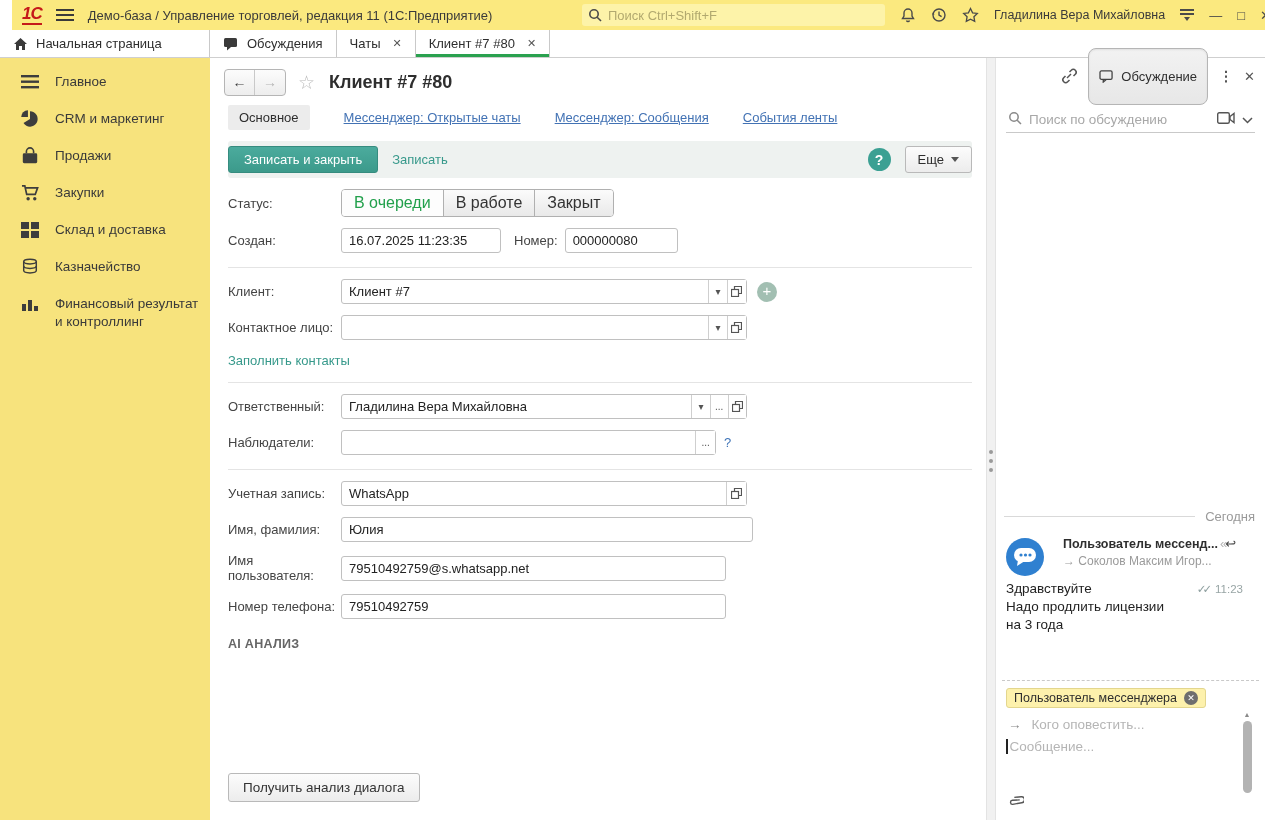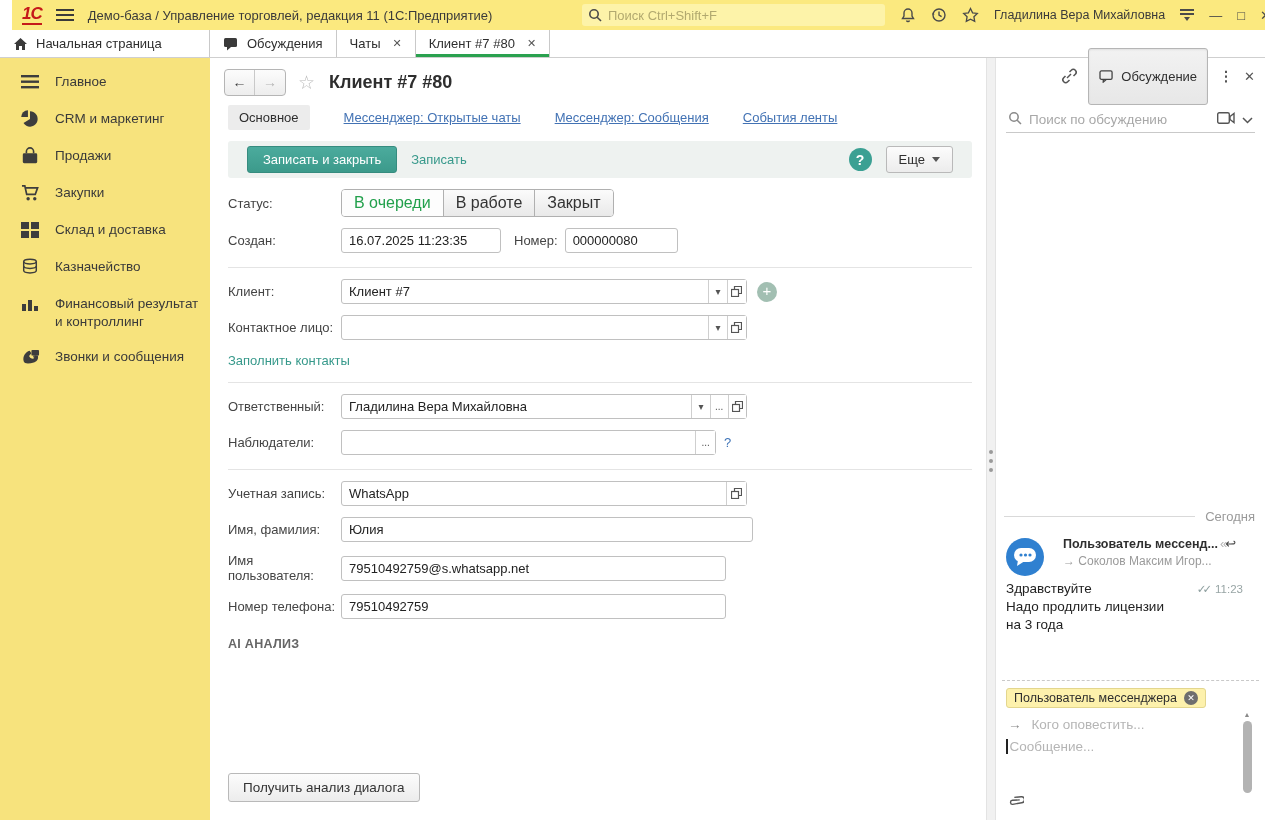--- a/index.html
+++ b/index.html
@@ -40,21 +40,21 @@
   .form-nav { display:flex; align-items:center; gap:10px; margin:9px 0 0 14px; height:30px;}
   .navgroup { display:flex; border:1px solid #b5b5b5; border-radius:4px; overflow:hidden; background:linear-gradient(#fcfcfc,#ededed);}
   .navgroup .nbtn { width:30px; height:25px; display:flex; align-items:center; justify-content:center; font-size:14px; cursor:pointer;}
   .navgroup .nbtn:first-child { border-right:1px solid #c9c9c9; color:#3a3a3a;}
   .navgroup .nbtn.dis { color:#b5b5b5; }
   .fav-star { font-size:19px; color:#b9b9b9; cursor:pointer; margin-left:2px;}
   .page-title { font-size:18px; font-weight:bold; color:#2e2e2e; margin-left:4px;}
   .form-tabs { display:flex; align-items:center; gap:26px; margin:6px 0 0 18px; height:28px;}
   .ftab-active { background:#ececec; padding:5px 11px; color:#2e2e2e; border-radius:2px; cursor:pointer;}
   .ftab-link { color:#4272b4; text-decoration:underline; cursor:pointer;padding-left:8px; }
-  .command-bar { margin:10px 0 0 18px; width:744px; height:37px; background:#eef2f0; border-radius:3px; display:flex; align-items:center; padding:0 19px; gap:14px;}
+  .command-bar { margin:10px 0 0 18px; width:744px; height:37px; background:#eef2f0; border-radius:3px; display:flex; align-items:center; padding:0 0; gap:14px;}
   .btn-primary { background:linear-gradient(#4bab9d,#3c9a8b); border:1px solid #368c7f; color:#fff; border-radius:3px; padding:5px 15px; font-size:13px; cursor:pointer; font-family:"Liberation Sans",sans-serif;}
   .link-teal { color:#37998b; cursor:pointer; }
   .cb-spacer { flex:1; }
   .help-btn { width:23px; height:23px; border-radius:50%; background:#3ba093; color:#fff; font-weight:bold; display:flex; align-items:center; justify-content:center; font-size:14px; cursor:pointer;}
   .btn-more { background:linear-gradient(#fcfcfc,#ececec); border:1px solid #b9b9b9; border-radius:3px; padding:5px 12px; color:#2e2e2e; cursor:pointer; display:flex; align-items:center; gap:7px; font-size:13px; font-family:"Liberation Sans",sans-serif;}
   .caret { width:0; height:0; border-left:4px solid transparent; border-right:4px solid transparent; border-top:5px solid #555; }
 
   .frow { display:flex; align-items:center; margin:11px 0 0 18px; }
   .flabel { width:113px; flex:none; color:#444; }
   .ibox { display:flex; align-items:stretch; border:1px solid #c0c0c0; border-radius:3px; height:25px; background:#fff; }
@@ -71,21 +71,21 @@
   .analyze { position:absolute; left:18px; bottom:18px; background:linear-gradient(#fcfcfc,#ececec); border:1px solid #b9b9b9; border-radius:3px; padding:6px 14px; font-size:13.5px; color:#333; cursor:pointer; font-family:"Liberation Sans",sans-serif;}
 
   
   .splitter { position:absolute; top:58px; left:986px; width:10px; height:762px; background:#f1f1f1; border-left:1px solid #e3e3e3; border-right:1px solid #e3e3e3; cursor:col-resize;}
   .splitter .dots { position:absolute; top:392px; left:2px; display:flex; flex-direction:column; gap:5px;}
   .splitter .dots i { width:4px; height:4px; border-radius:50%; background:#9a9a9a; display:block;}
 
   
   .rpanel { position:absolute; top:58px; left:996px; width:269px; height:762px; background:#fff; }
   .rp-header { height:36px; display:flex; align-items:center; justify-content:flex-end; gap:11px; padding:0 10px; }
-  .disc-btn { display:flex; align-items:center; gap:7px; border:1px solid #b5b5b5; background:linear-gradient(#f2f2f2,#e7e7e7); border-radius:3px; padding:20px 10px; color:#2e2e2e; cursor:pointer; box-shadow:inset 0 1px 2px rgba(0,0,0,.08);justify-content:flex-end;}
+  .disc-btn { display:flex; align-items:center; gap:7px; border:1px solid #b5b5b5; background:linear-gradient(#f2f2f2,#e7e7e7); border-radius:8px; padding:20px 10px; color:#2e2e2e; cursor:pointer; box-shadow:inset 0 1px 2px rgba(0,0,0,.08);justify-content:flex-end;}
   .kebab { color:#555; font-size:14px; font-weight:bold; cursor:pointer; letter-spacing:0;}
   .rp-close { color:#555; font-size:13px; cursor:pointer; }
   .rp-search { margin:12px 10px 0 10px; height:27px; border-bottom:1px solid #c9c9c9; display:flex; align-items:center; gap:7px; padding:0 2px;}
   .rp-search input { border:none; outline:none; flex:1; font-size:13.5px; color:#555; font-family:"Liberation Sans",sans-serif;}
   .rp-search input::placeholder { color:#a8a8a8; }
   .date-row { position:absolute; top:451px; left:8px; right:10px; display:flex; align-items:center; gap:10px; color:#9a9a9a; font-size:13px;}
   .date-row .ln { flex:1; height:1px; background:#d9d9d9; }
   .msg { position:absolute; top:478px; left:10px; right:8px; }
   .avatar { position:absolute; left:0; top:2px; width:38px; height:38px; border-radius:50%; background:#2f80d0; display:flex; align-items:center; justify-content:center;}
   .msg-head { margin-left:57px; display:flex; align-items:center; }
@@ -248,30 +248,20 @@
   <div class="side-item">
     <span class="sicon">
         <svg width="18" height="16" viewBox="0 0 18 16">
           <rect x="1" y="8" width="4" height="7" fill="#3d3d3d"></rect>
           <rect x="7" y="4" width="4" height="11" fill="#3d3d3d"></rect>
           <rect x="13" y="10" width="4" height="5" fill="#3d3d3d"></rect>
         </svg>
       </span>
     <span>Финансовый результат и контроллинг</span>
   </div>
-  <div class="side-item">
-    <span class="sicon">
-        <svg width="19" height="18" viewBox="0 0 20 19">
-          <path d="M2 12 c0-5 4-9 9-9 l1 3 -3 2 c0 2 2 4 4 4 l2-3 3 1 c0 5-4 6-6 6 -5 0-10-1-10-4 Z" fill="#3d3d3d" transform="rotate(-15 10 10)"></path>
-          <rect x="11" y="2" width="8" height="6" rx="1" fill="#3d3d3d"></rect>
-          <path d="M13 8 l0 2.4 2.6-2.4 Z" fill="#3d3d3d"></path>
-        </svg>
-      </span>
-    <span>Звонки и сообщения</span>
-  </div>
 </div>
 
 <div class="main">
 
   <div class="form-nav">
     <div class="navgroup">
       <span class="nbtn">←</span>
       <span class="nbtn dis">→</span>
     </div>
     <span class="fav-star">☆</span>

